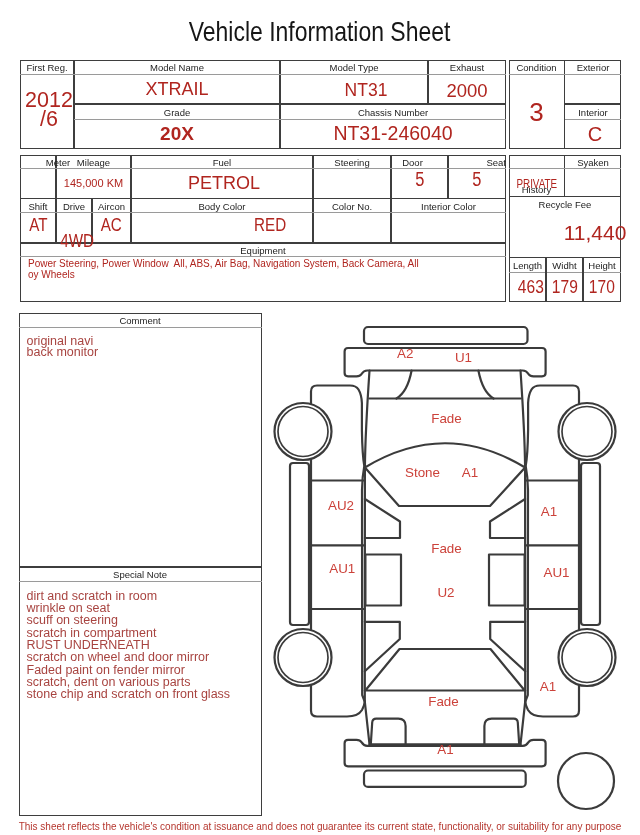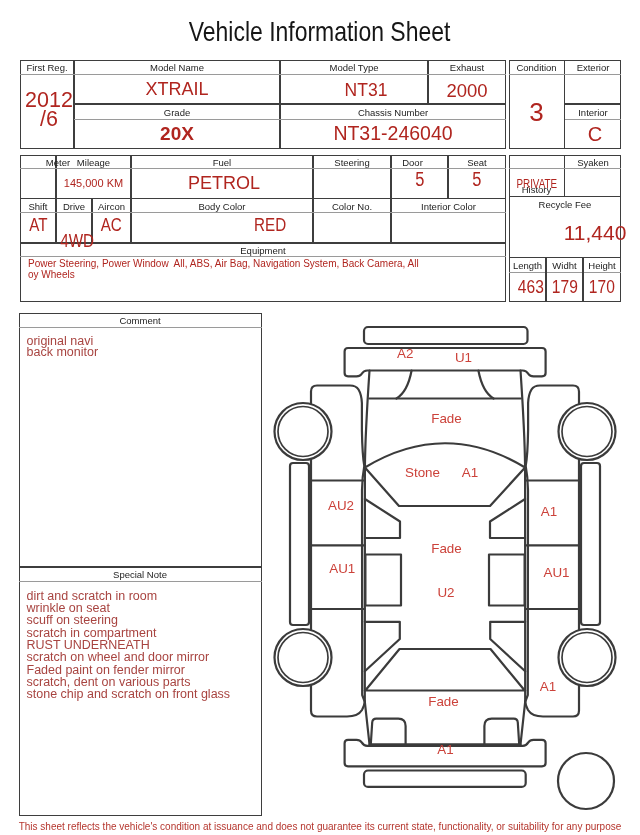--- a/index.html
+++ b/index.html
@@ -61,21 +61,21 @@
 <div class="hll" style="left:20px;top:167.5px;width:486px;height:1px;"></div>
 <div class="hl" style="left:20px;top:197.7px;width:486px;height:1.6px;"></div>
 <div class="hll" style="left:20px;top:211.5px;width:486px;height:1px;"></div>
 <div class="hl" style="left:20px;top:242.2px;width:486px;height:1.6px;"></div>
 <div class="hll" style="left:20px;top:255.5px;width:486px;height:1px;"></div>
 <div class="lab" style="left:20px;top:156.5px;width:36px;margin-left:20px;">Meter</div>
 <div class="lab" style="left:56px;top:156.5px;width:75px;">Mileage</div>
 <div class="lab" style="left:131px;top:156.5px;width:182px;">Fuel</div>
 <div class="lab" style="left:313px;top:156.5px;width:78px;">Steering</div>
 <div class="lab" style="left:391px;top:156.5px;width:43px;text-align:center;">Door</div>
-<div class="lab" style="left:448px;top:156.5px;width:58px;">Seat</div>
+<div class="lab" style="left:448px;top:156.5px;width:58px;text-align:right;">Seat</div>
 <div class="lab" style="left:20px;top:200.5px;width:36px;">Shift</div>
 <div class="lab" style="left:56px;top:200.5px;width:36px;">Drive</div>
 <div class="lab" style="left:92px;top:200.5px;width:39px;">Aircon</div>
 <div class="lab" style="left:131px;top:200.5px;width:182px;">Body Color</div>
 <div class="lab" style="left:313px;top:200.5px;width:78px;">Color No.</div>
 <div class="lab" style="left:391px;top:200.5px;width:115px;">Interior Color</div>
 <div class="val" style="left:56px;top:177px;width:75px;font-size:11px;">145,000 KM</div>
 <div class="val" style="left:133px;top:173px;width:182px;font-size:18px;">PETROL</div>
 <div class="val" style="left:391px;top:166.5px;width:57px;font-size:20.5px;"><span style="display:inline-block;transform:scaleX(0.8);">5</span></div>
 <div class="val" style="left:448px;top:166.5px;width:58px;font-size:20.5px;"><span style="display:inline-block;transform:scaleX(0.8);">5</span></div>

